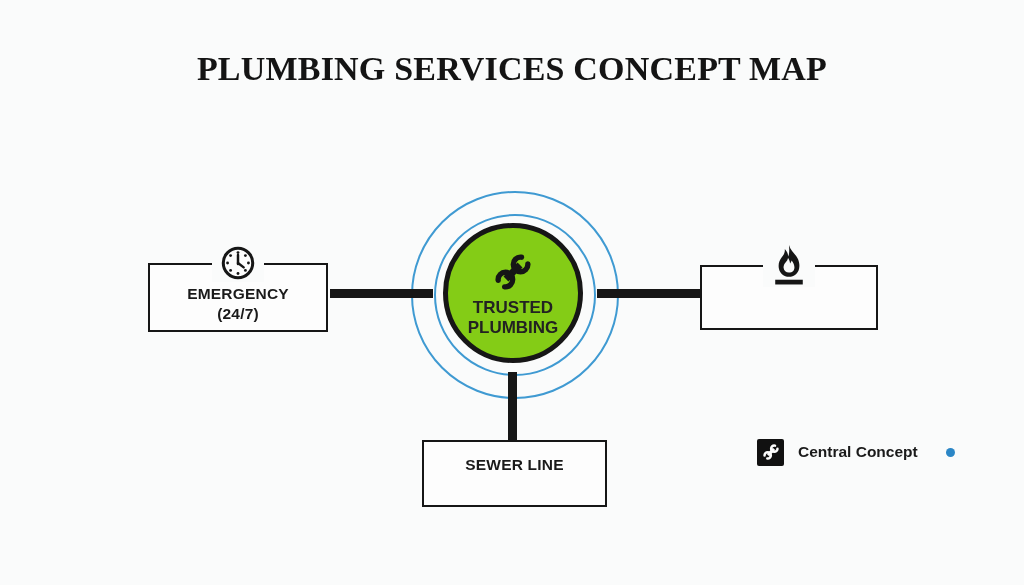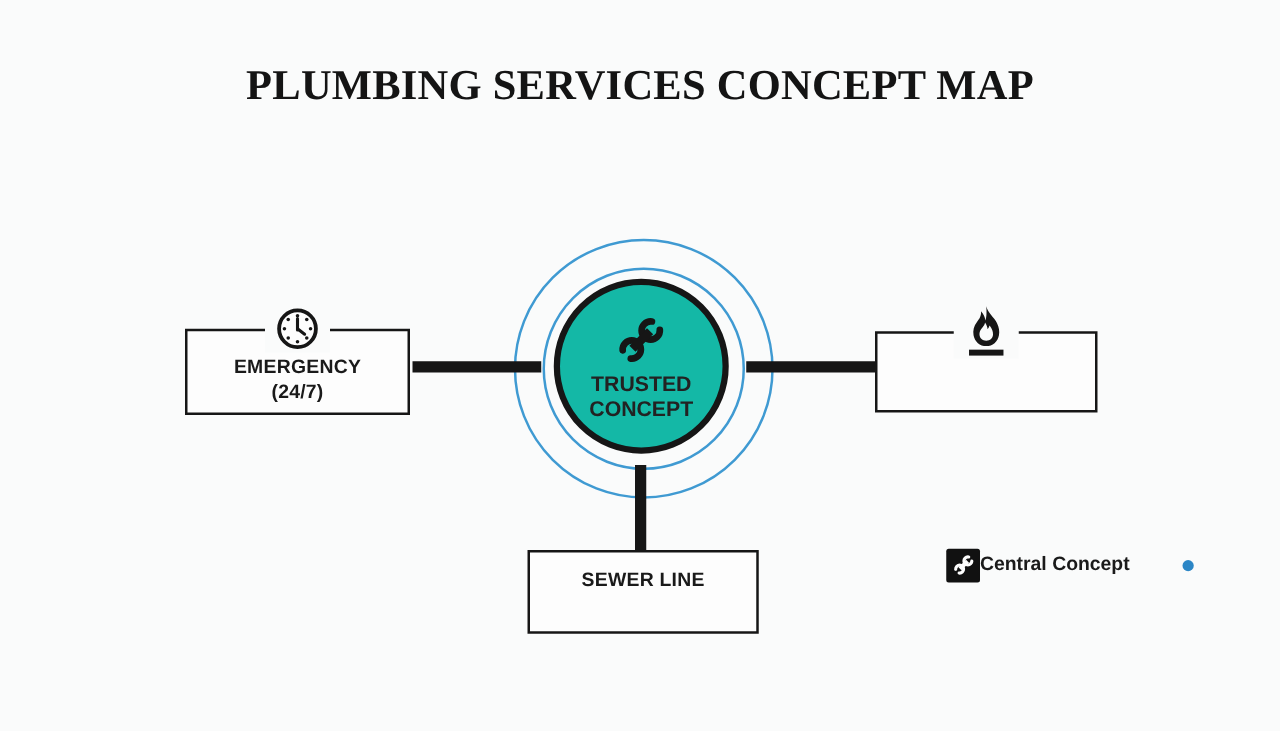--- a/index.html
+++ b/index.html
@@ -29,21 +29,21 @@
 
   
   .bar{position:absolute;background:#161616;z-index:2;}
   .bar-left{left:330px;top:289px;width:103px;height:9px;}
   .bar-right{left:597px;top:289px;width:103px;height:9px;}
   .bar-down{left:508px;top:372px;width:9px;height:68px;}
 
   
   .hub{
     position:absolute;left:443px;top:223px;width:140px;height:140px;
-    background:#14b8a6;border:5px solid #161616;border-radius:50%;
+    background:#84cc16;border:5px solid #161616;border-radius:50%;
     box-sizing:border-box;z-index:3;
     display:flex;flex-direction:column;align-items:center;justify-content:center;
   }
   .hub svg{display:block;margin-bottom:3px;}
   .hub-label{font-size:17px;font-weight:700;line-height:20px;color:#222;text-align:center;}
 
   
   .node-box{
     position:absolute;background:#fdfdfd;border:2.5px solid #161616;
     box-sizing:border-box;z-index:2;
@@ -61,21 +61,21 @@
   .box-icon svg{display:block;}
   .icon-clock-wrap{top:-21px;}
   .icon-flame-wrap{top:-24px;}
 
   
   .legend{position:absolute;left:757px;top:437px;width:198px;z-index:4;}
   .legend-title{font-size:15px;font-weight:700;color:#1a1a1a;margin-bottom:9px;}
   .legend-row{display:flex;align-items:center;height:30px;margin-bottom:4px;}
   .legend-key{width:27px;height:27px;display:flex;align-items:center;justify-content:center;flex:0 0 auto;}
   .key-central{background:#111;border-radius:2px;}
-  .legend-label{margin-left:0;font-size:15.5px;font-weight:700;color:#1a1a1a;white-space:nowrap;}
+  .legend-label{margin-left:14px;font-size:15.5px;font-weight:700;color:#1a1a1a;white-space:nowrap;}
   .legend-dot{margin-left:auto;width:9px;height:9px;border-radius:50%;background:#2b86c6;flex:0 0 auto;}
 </style>
 </head>
 <body>
 
 <div class="stage">
 
   <div class="title">PLUMBING SERVICES CONCEPT MAP</div>
 
   <div class="ring ring-outer"></div>
@@ -88,21 +88,21 @@
     <span>
       <svg width="46" height="46" viewBox="-30 -30 60 60">
         <g transform="rotate(45)" fill="none" stroke="#161616">
           <circle cx="0" cy="-14" r="9.5" stroke-width="7" stroke-linecap="round" stroke-dasharray="38.3 13 8.4 0"></circle>
           <line x1="0" y1="-13" x2="0" y2="13" stroke-width="9"></line>
           <circle cx="0" cy="14" r="9.5" stroke-width="7" stroke-linecap="round" stroke-dasharray="8.4 13 38.3 0"></circle>
         </g>
       </svg>
     </span>
     <div class="hub-label">TRUSTED</div>
-    <div class="hub-label">CONCEPT</div>
+    <div class="hub-label">PLUMBING</div>
   </div>
 
   <div class="node-box box-emergency">
     <span class="box-icon icon-clock-wrap">
       <svg width="38" height="38" viewBox="-20 -20 40 40">
         <circle cx="0" cy="0" r="15.5" fill="#fdfdfd" stroke="#161616" stroke-width="3.2"></circle>
         <g fill="#161616">
           <circle cx="11" cy="0" r="1.5"></circle>
             <circle cx="7.8" cy="7.8" r="1.5"></circle>
           <circle cx="0" cy="11" r="1.5"></circle>

